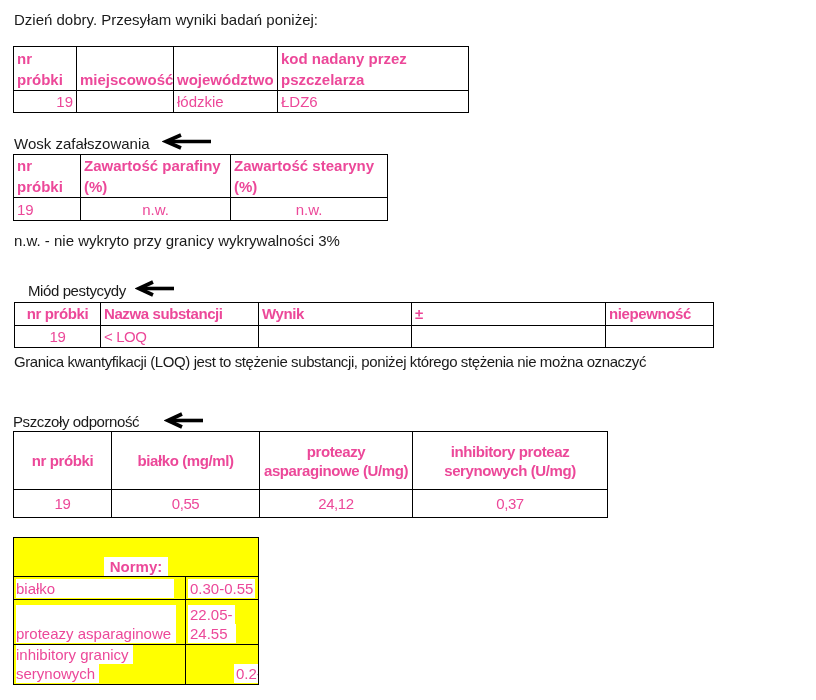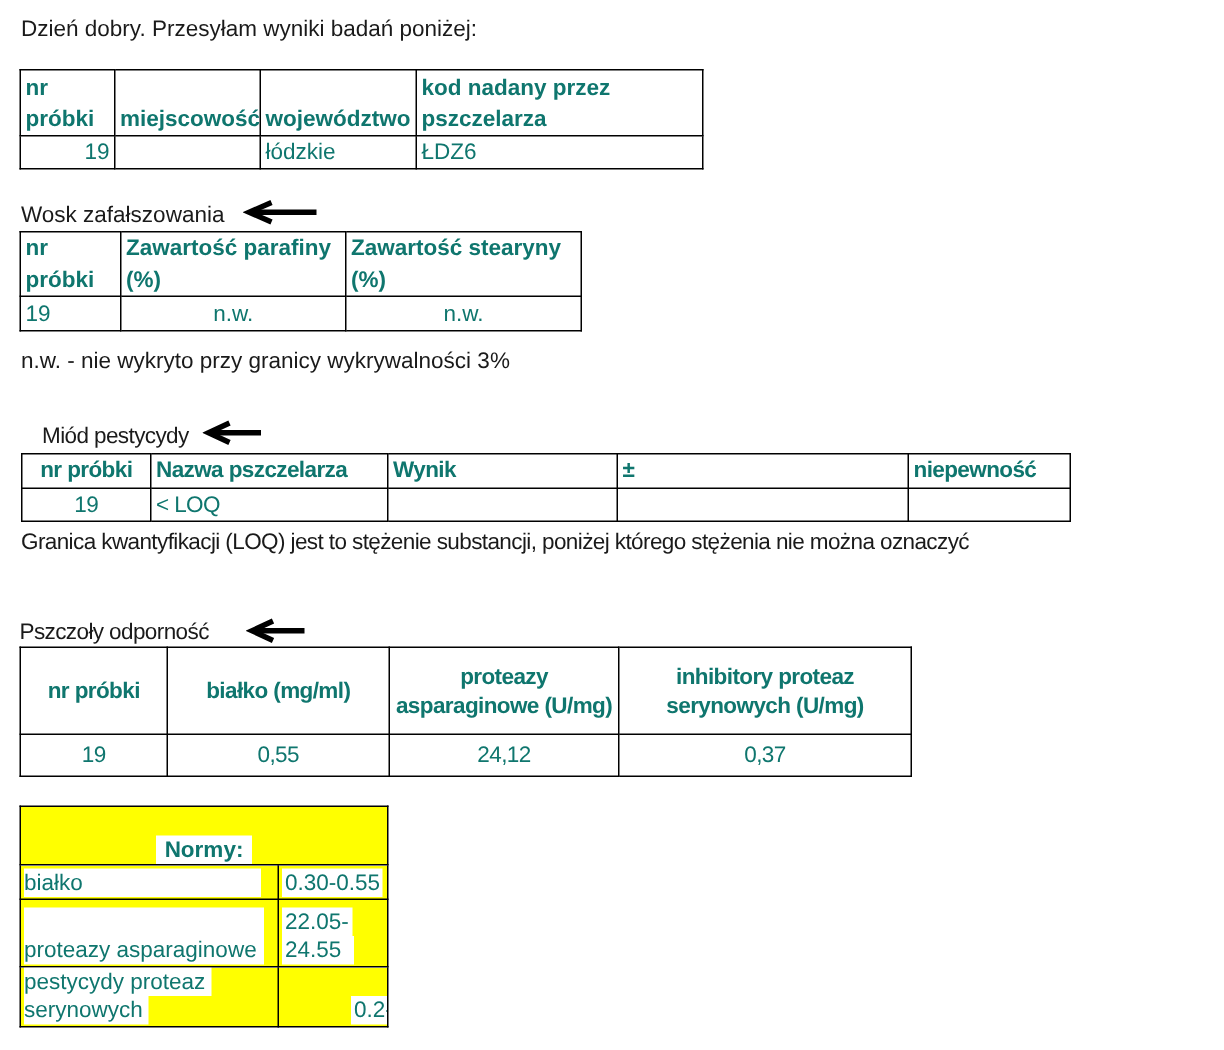--- a/index.html
+++ b/index.html
@@ -9,21 +9,21 @@
     font-family:"Liberation Sans", sans-serif; color:#1a1a1a; font-size:15px;
     overflow:hidden;
   }
   .abs { position:absolute; }
   .txt { font-size:15px; line-height:19px; white-space:nowrap; }
   .cond { letter-spacing:-0.4px; }
 
   table { border-collapse:collapse; table-layout:fixed; position:absolute; background:#fff; }
   th, td {
     border:1px solid #000; font-size:15px; line-height:21px;
-    padding:0 3px; overflow:hidden; color:#0f766e; font-weight:normal;
+    padding:0 3px; overflow:hidden; color:#ec4899; font-weight:normal;
   }
   th { font-weight:bold; text-align:left; vertical-align:bottom; }
 
   
   .t-cond th, .t-cond td { letter-spacing:-0.4px; }
 
   .t3 th, .t3 td { line-height:20px; }
   .t4 th { line-height:19px; text-align:center; vertical-align:middle; }
   .t4 td { text-align:center; vertical-align:middle; }
 
@@ -105,21 +105,21 @@
     <colgroup>
         <col style="width:86px">
         <col style="width:158px">
         <col style="width:153px">
         <col style="width:194px">
         <col style="width:108px">
       </colgroup>
     <tbody>
         <tr>
       <th class="al-c" style="height:23px; vertical-align:middle;">nr próbki</th>
-      <th style="vertical-align:middle;">Nazwa pszczelarza</th>
+      <th style="vertical-align:middle;">Nazwa substancji</th>
       <th style="vertical-align:middle;">Wynik</th>
       <th style="vertical-align:middle;">±</th>
       <th style="vertical-align:middle;">niepewność</th>
     </tr>
     <tr>
       <td class="al-c" style="height:22px;">19</td>
       <td>&lt; LOQ</td>
       <td></td>
       <td></td>
       <td></td>
@@ -183,21 +183,21 @@
         <div class="line"><span class="hl" style="width:160px;"></span></div>
         <div class="line"><span class="hl" style="width:160px;">proteazy asparaginowe</span></div>
       </td>
       <td>
         <div class="line"><span class="hl" style="padding:0 2px;">22.05-</span></div>
         <div class="line"><span class="hl" style="padding:0 8px 0 2px;">24.55</span></div>
       </td>
     </tr>
     <tr>
       <td style="height:38px;">
-        <div class="line"><span class="hl" style="padding:0 4px 0 0;">pestycydy proteaz</span></div>
+        <div class="line"><span class="hl" style="padding:0 4px 0 0;">inhibitory granicy</span></div>
         <div class="line"><span class="hl" style="padding:0 4px 0 0;">serynowych</span></div>
       </td>
       <td>
         <div class="line"></div>
         <div class="line"><span class="hl" style="padding:0 2px;margin-left:46px;">0.2-0.5</span></div>
       </td>
     </tr>
   </tbody>
     </table>
 

